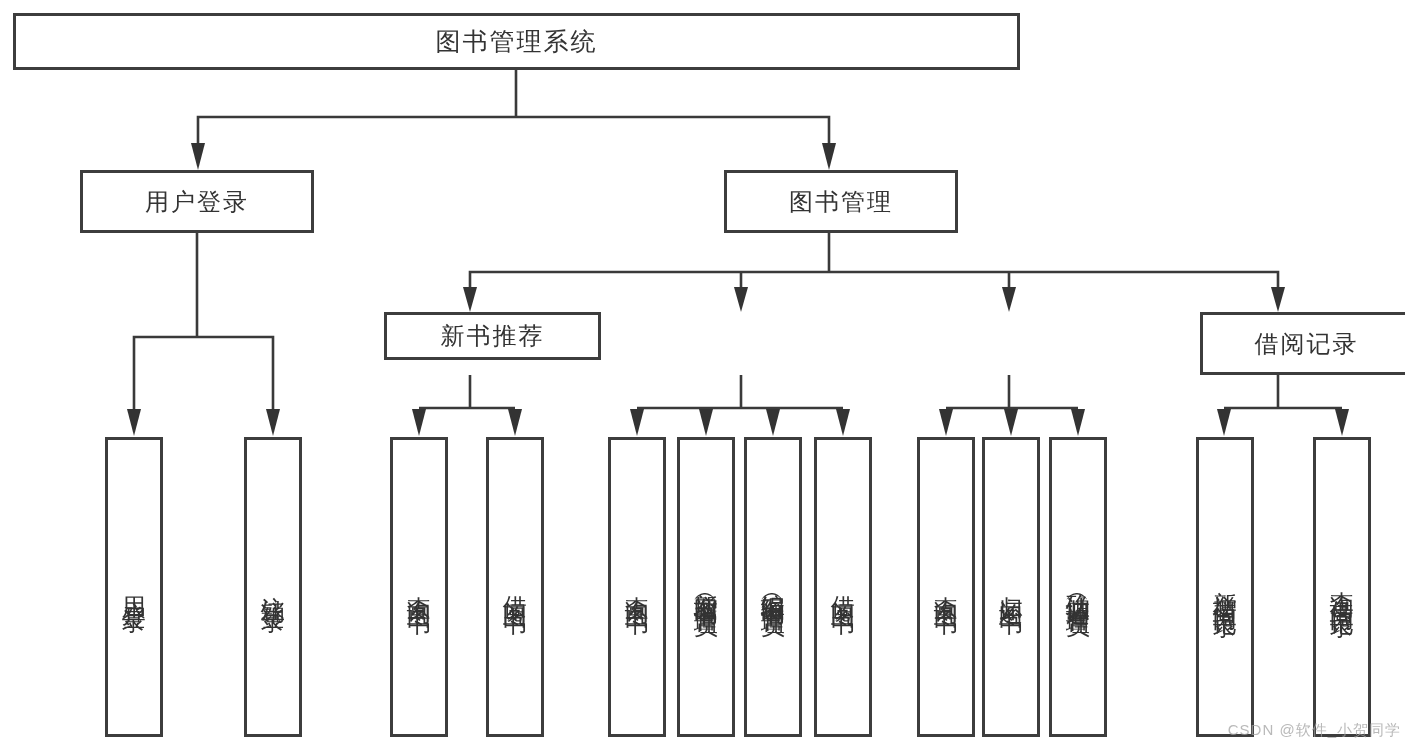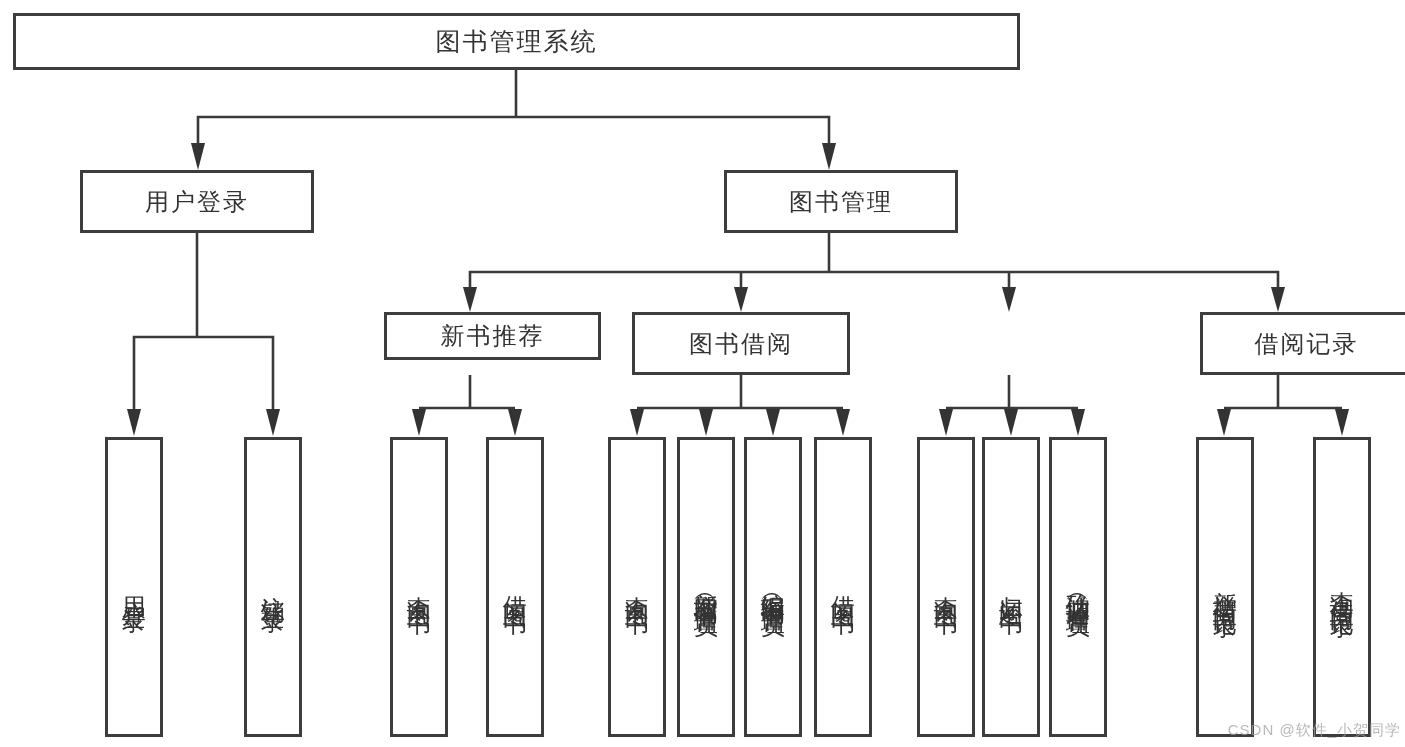--- a/index.html
+++ b/index.html
@@ -117,23 +117,20 @@
   <div class="box hbox n-l2a">
     <span class="lbl">用户登录</span>
   </div>
   <div class="box hbox n-l2b">
     <span class="lbl">图书管理</span>
   </div>
 
   <div class="box hbox n-l3a">
     <span class="lbl">新书推荐</span>
   </div>
-  <div class="box hbox n-l3b">
-    <span class="lbl">图书借阅</span>
-  </div>
   <div class="box hbox n-l3d">
     <span class="lbl">借阅记录</span>
   </div>
 
   <div class="box vbox v1">
     <span class="vlbl">用户登录</span>
   </div>
   <div class="box vbox v2">
     <span class="vlbl">注销登录</span>
   </div>

